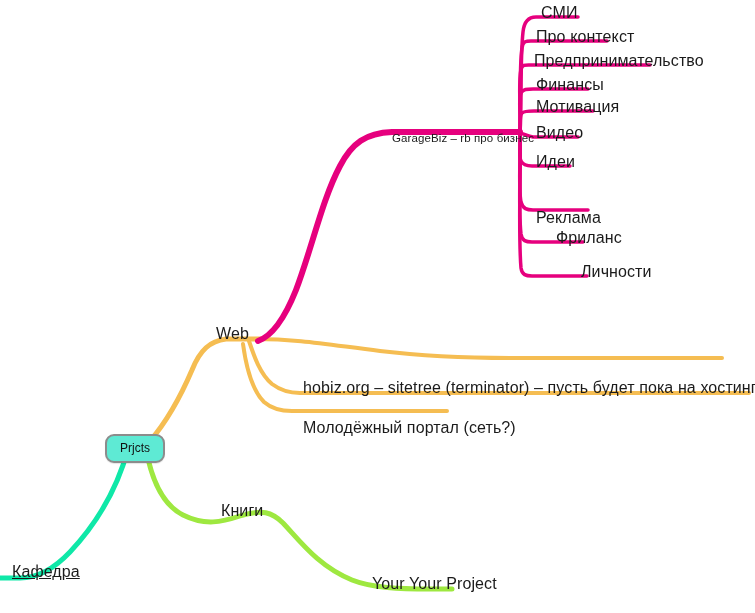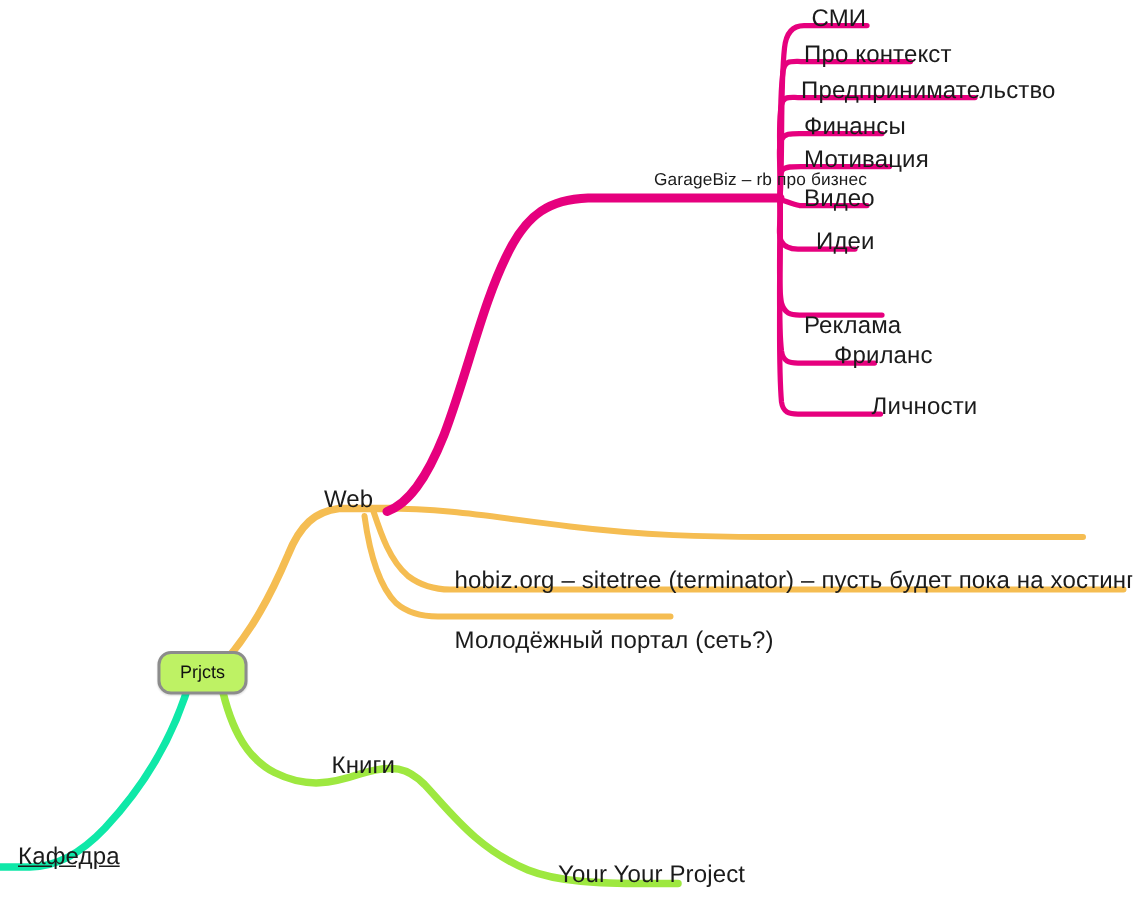--- a/index.html
+++ b/index.html
@@ -32,21 +32,21 @@
     white-space: nowrap;
     letter-spacing: 0.1px;
   }
   .node-label.big {
     font-size: 11.5px;
   }
   .root-node {
     position: absolute;
     border: 2px solid #8c8c8c;
     border-radius: 9px;
-    background: #bef264;
+    background: #5eead4;
     padding: 5px 13px 6px 13px;
     font-size: 12px;
     color: #111111;
     white-space: nowrap;
     box-shadow: 0 1px 1px rgba(0,0,0,0.10);
   }
 </style>
 </head>
 <body>
 
@@ -86,21 +86,21 @@
     <path d="M 520 133 C 521 146, 518 156, 521 161 C 523 165, 527 166, 532 166 L 570 166" fill="none" stroke="#E6007E" stroke-width="3.5" stroke-linecap="round"></path>
     <path d="M 520 133 C 521 154, 518 186, 521 202 C 523 209, 527 210, 533 210 L 588 210" fill="none" stroke="#E6007E" stroke-width="3.5" stroke-linecap="round"></path>
     <path d="M 520 133 C 521 160, 518 208, 521 234 C 522 241, 526 242, 532 242 L 583 242" fill="none" stroke="#E6007E" stroke-width="3.5" stroke-linecap="round"></path>
     <path d="M 520 133 C 521 166, 518 234, 521 268 C 522 275, 526 276, 532 276 L 587 276" fill="none" stroke="#E6007E" stroke-width="3.5" stroke-linecap="round"></path>
   </svg>
 
   <div class="root-node" style="left:105px; top:434px;">Prjcts</div>
 
   <div class="node-label" style="left:216px; top:327px;">Web</div>
 
-  <div class="node-label big" style="left:392px; top:114px;margin-left:44px;">GarageBiz – rb про бизнес</div>
+  <div class="node-label big" style="left:392px; top:132px;">GarageBiz – rb про бизнес</div>
 
   <div class="node-label" style="left:221px; top:504px;">Книги</div>
 
   <div class="node-label" style="left:12px; top:565px;text-decoration:underline;">Кафедра</div>
 
 
   <div class="node-label" style="left:303px; top:381px;">hobiz.org – sitetree (terminator) – пусть будет пока на хостинге artnikolaev и домене hobiz.org</div>
 
   <div class="node-label" style="left:303px; top:408px;margin-top:13px;">Молодёжный портал (сеть?)</div>
 
@@ -109,21 +109,21 @@
   <div class="node-label" style="left:536px; top:30px;">Про контекст</div>
 
   <div class="node-label" style="left:534px; top:54px;">Предпринимательство</div>
 
   <div class="node-label" style="left:536px; top:78px;">Финансы</div>
 
   <div class="node-label" style="left:536px; top:100px;">Мотивация</div>
 
   <div class="node-label" style="left:536px; top:126px;">Видео</div>
 
-  <div class="node-label" style="left:536px; top:155px;margin-left:8px;">Идеи</div>
+  <div class="node-label" style="left:536px; top:155px;">Идеи</div>
 
   <div class="node-label" style="left:536px; top:199px;margin-top:12px;">Реклама</div>
 
   <div class="node-label" style="left:536px; top:231px;margin-left:20px;">Фриланс</div>
 
   <div class="node-label" style="left:548px; top:265px;margin-left:33px;">Личности</div>
 
   <div class="node-label" style="left:372px; top:577px;">Your Your Project</div>
 
 </div>

